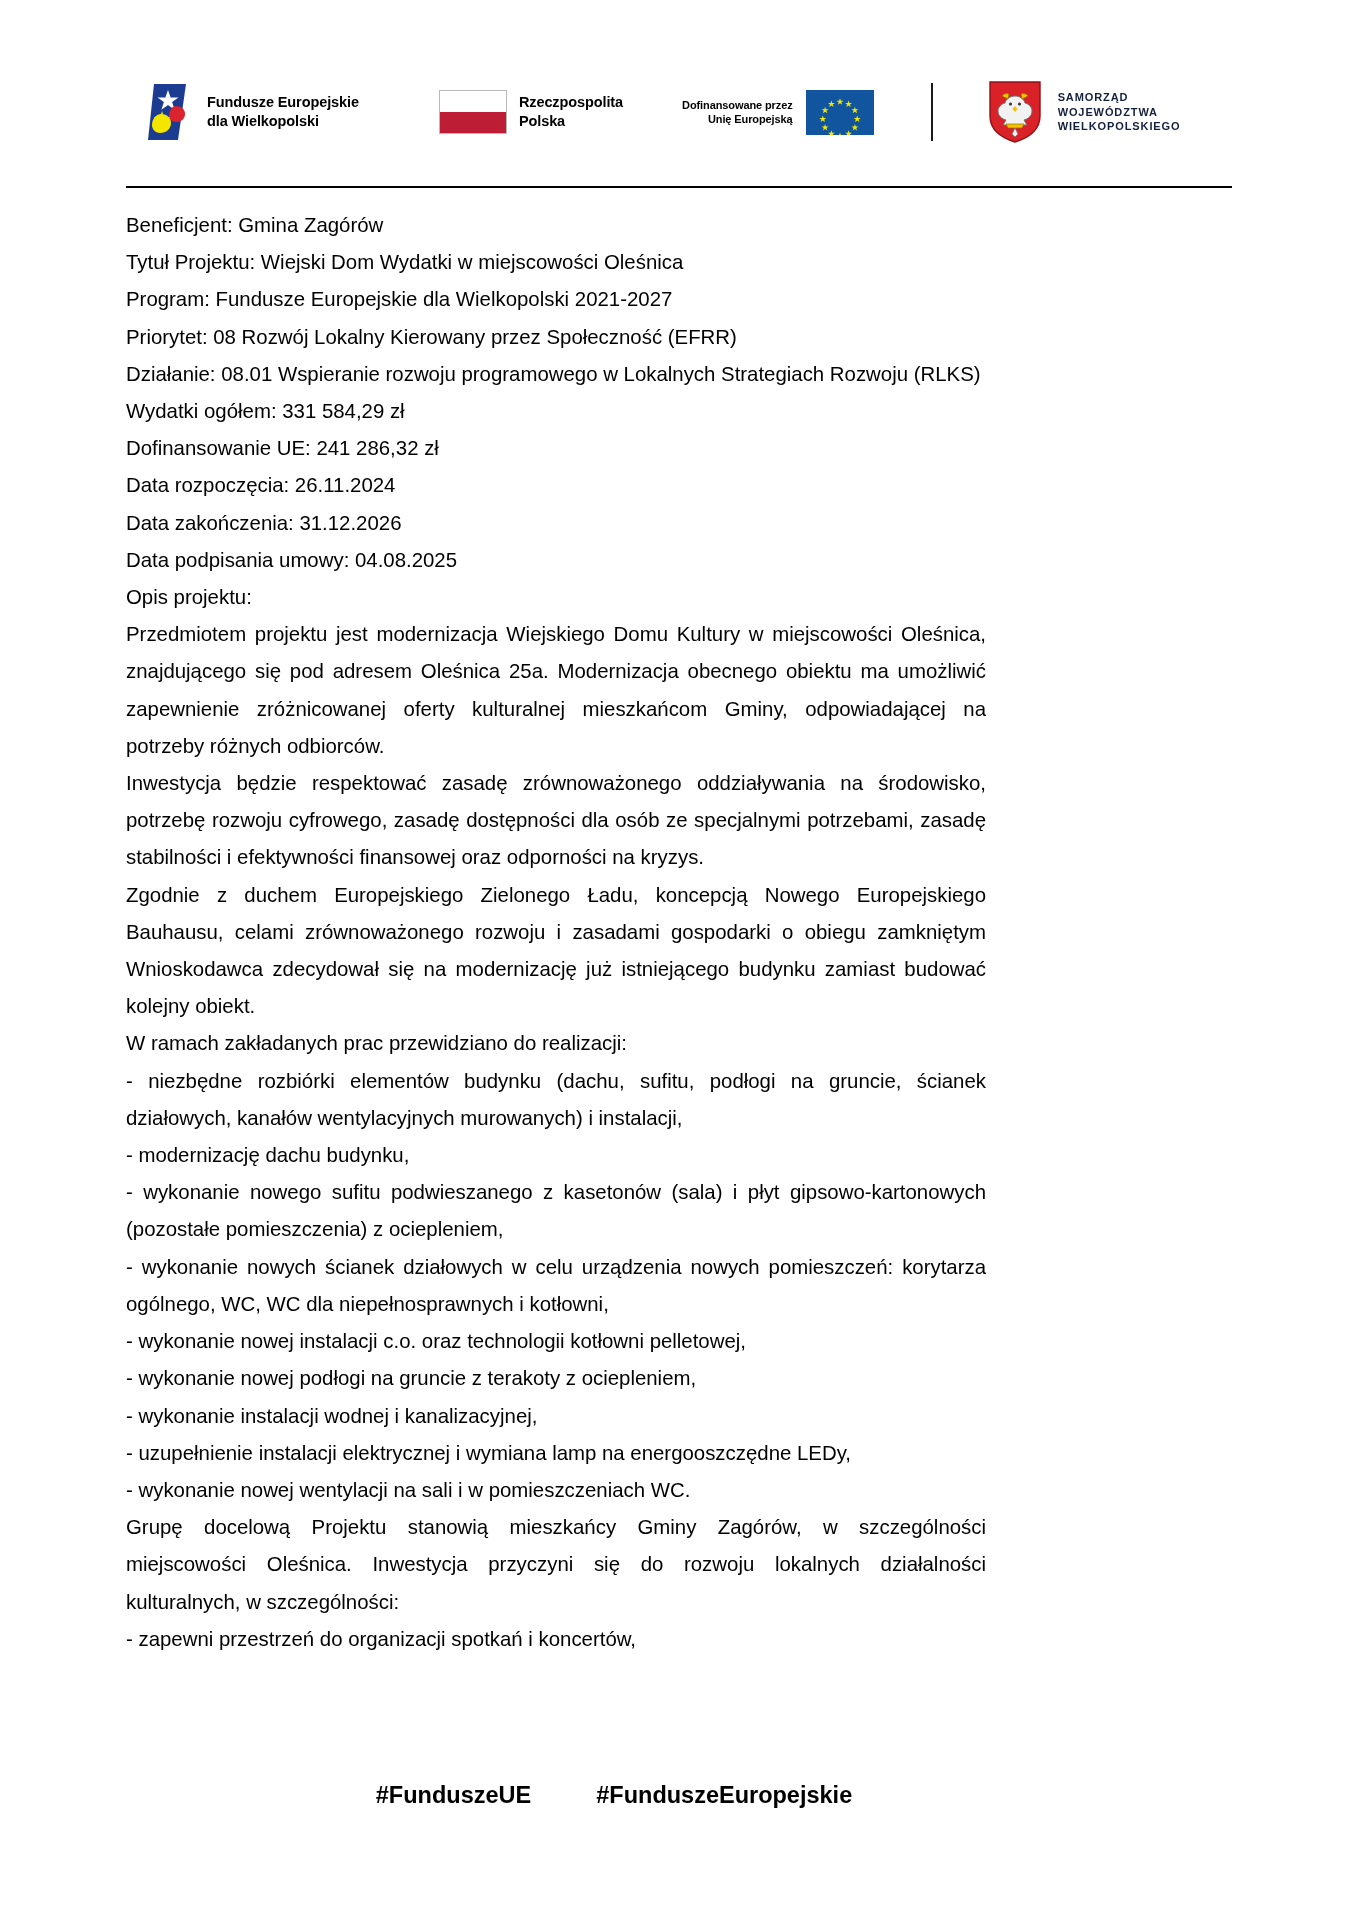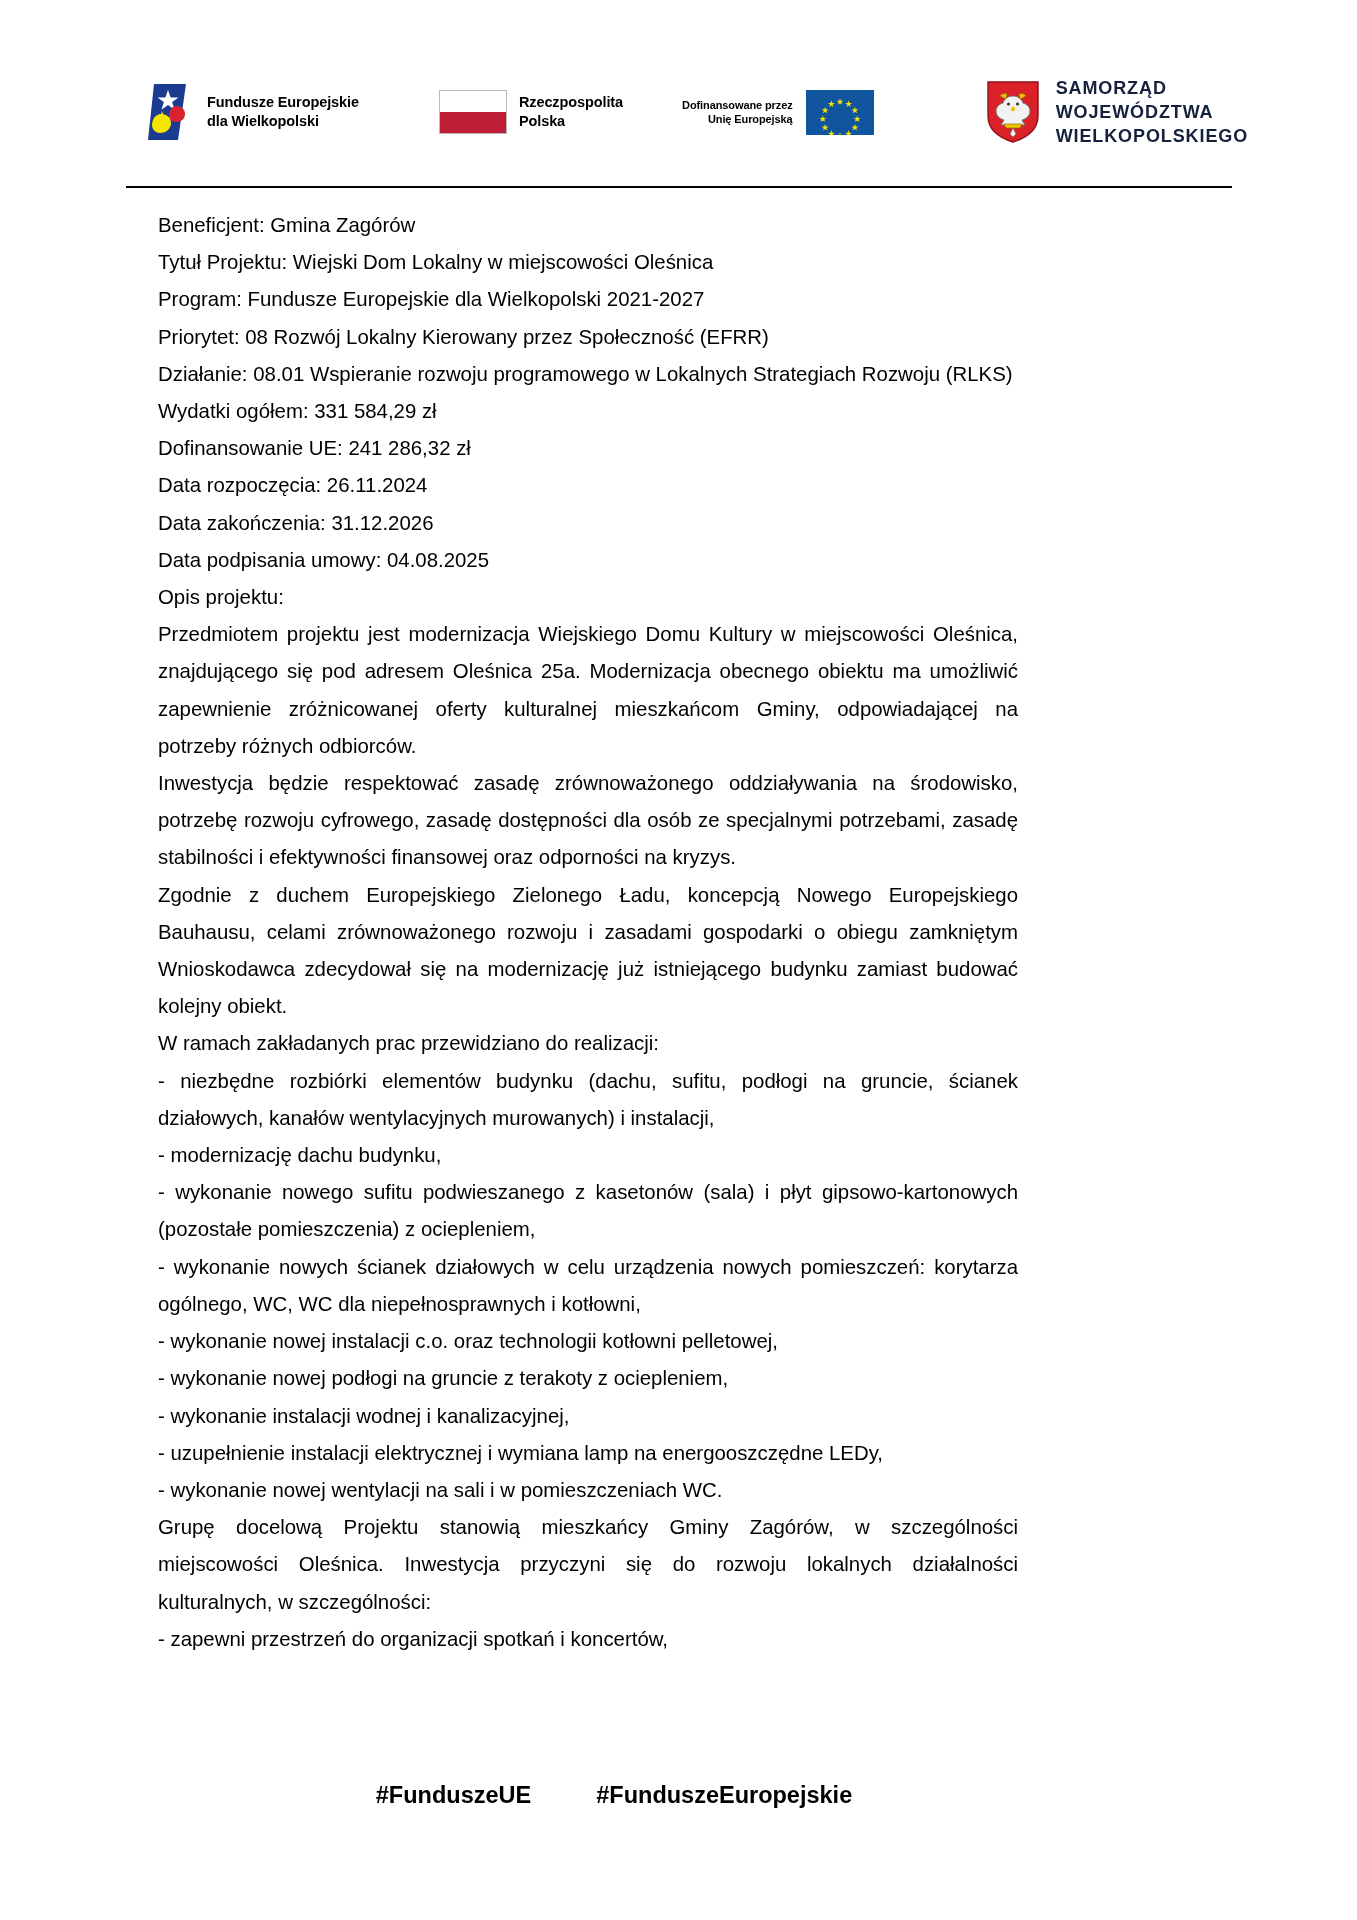--- a/index.html
+++ b/index.html
@@ -129,21 +129,21 @@
     align-items: center;
     gap: 16px;
   }
   .sww-crest {
     width: 54px;
     height: 64px;
   }
   .sww-crest svg { display: block; }
   .sww-text {
     font-weight: bold;
-    font-size: 18px;
+    font-size: 11px;
     line-height: 1.35;
     letter-spacing: 0.9px;
     white-space: nowrap;
     color: #14213d;
   }
 
   
   .header-rule {
     position: absolute;
     left: 126px;
@@ -155,21 +155,20 @@
 
   
   .content {
     position: absolute;
     left: 126px;
     top: 207px;
     width: 860px;
     font-size: 20.4px;
     line-height: 37.2px;
     color: #000000;
-    margin-left: 32px;
   }
 
   .content p {
     margin: 0;
   }
   .content p.just {
     text-align: justify;
     text-justify: inter-word;
   }
   .content p.plain {
@@ -273,21 +272,21 @@
         <div>WIELKOPOLSKIEGO</div>
       </div>
     </div>
   </div>
 
   <div class="header-rule"></div>
 
   <div class="content">
 
     <p class="plain">Beneficjent: Gmina Zagórów</p>
-    <p class="plain">Tytuł Projektu: Wiejski Dom Lokalny w miejscowości Oleśnica</p>
+    <p class="plain">Tytuł Projektu: Wiejski Dom Wydatki w miejscowości Oleśnica</p>
     <p class="plain">Program: Fundusze Europejskie dla Wielkopolski 2021-2027</p>
     <p class="plain">Priorytet: 08 Rozwój Lokalny Kierowany przez Społeczność (EFRR)</p>
     <p class="plain">Działanie: 08.01 Wspieranie rozwoju programowego w Lokalnych Strategiach Rozwoju (RLKS)</p>
     <p class="plain">Wydatki ogółem: 331 584,29 zł</p>
     <p class="plain">Dofinansowanie UE: 241 286,32 zł</p>
     <p class="plain">Data rozpoczęcia: 26.11.2024</p>
     <p class="plain">Data zakończenia: 31.12.2026</p>
     <p class="plain">Data podpisania umowy: 04.08.2025</p>
     <p class="plain">Opis projektu:</p>
 

